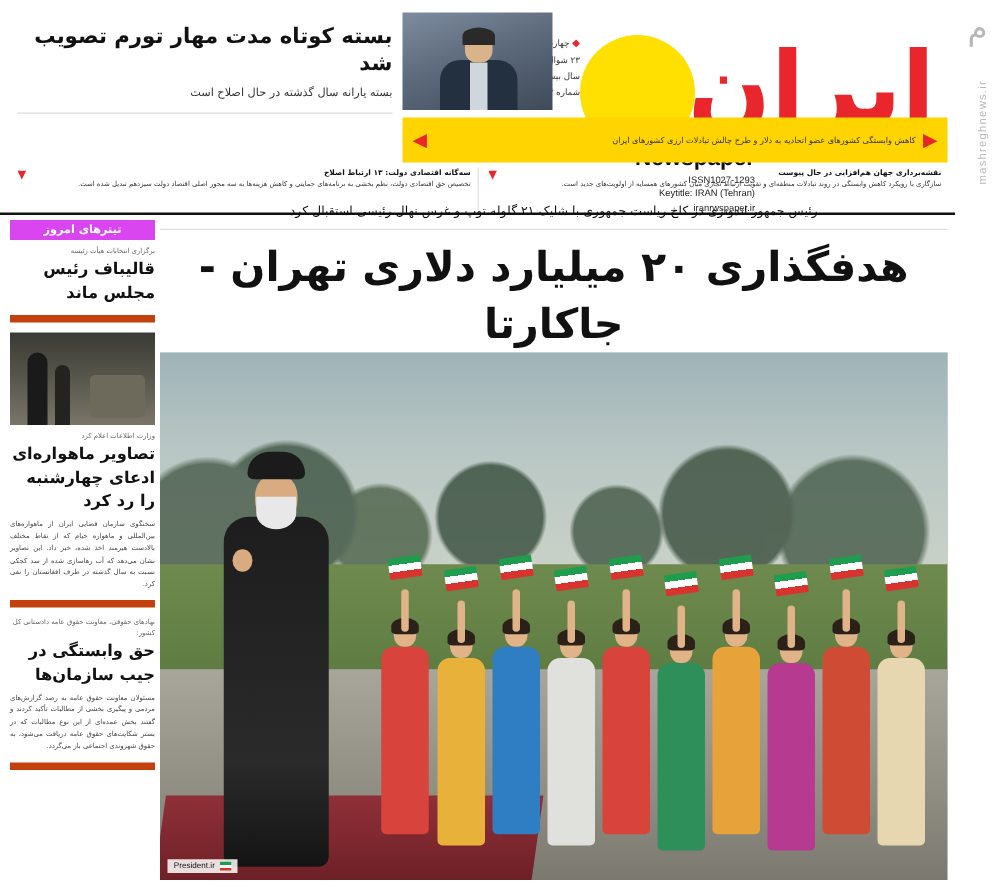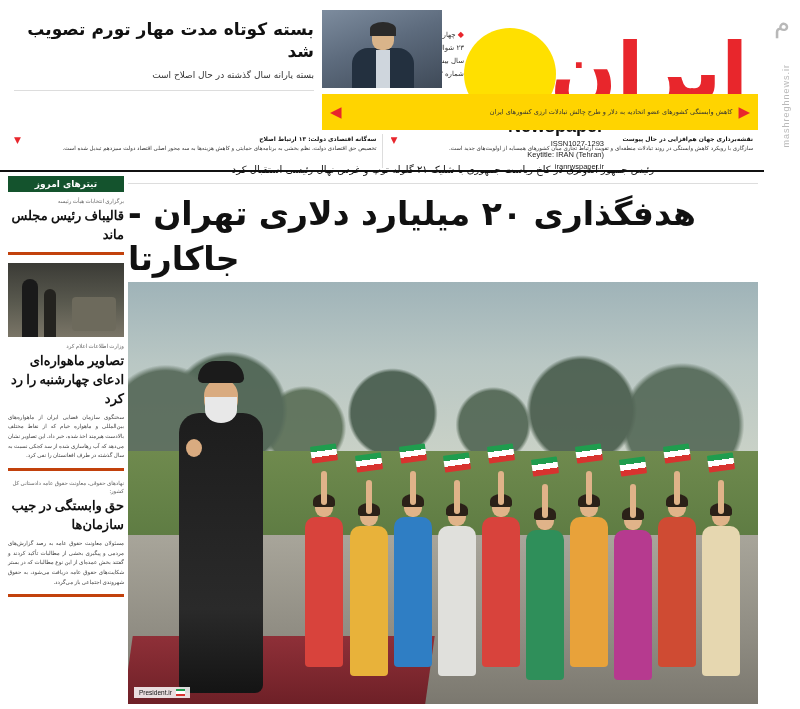--- a/index.html
+++ b/index.html
@@ -249,29 +249,29 @@
   .mini-arrow { color: #e8262c; font-size: 9px; float: left; }
 
   
   .sidebar {
     position: absolute;
     top: 176px; left: 8px;
     width: 116px; height: 528px;
     border-left: 0;
   }
   .sb-badge {
-    background: #14532d;
+    background: #d946ef;
     color: #fff;
     font-size: 9px;
     font-weight: bold;
     text-align: center;
     padding: 3px 0;
     direction: rtl;
   }
-  .sb-item { margin-bottom: 8px; border-bottom: 3px solid #c2410c; padding-bottom: 7px; font-family: Liberation Serif, serif; }
+  .sb-item { margin-bottom: 8px; border-bottom: 6px solid #c2410c; padding-bottom: 7px; }
   .sb-kicker {
     font-size: 5.5px;
     color: #666;
     text-align: right;
     direction: rtl;
     margin: 5px 0 2px 0;
     line-height: 1.5;
   }
   .sb-title {
     font-size: 13px;
@@ -330,21 +330,21 @@
     text-align: center;
     direction: rtl;
     border-bottom: 1px solid #ddd;
     padding-bottom: 8px;
     margin-bottom: 8px;
   }
   .lead-head {
     font-size: 33px;
     font-weight: bold;
     color: #111;
-    text-align: left;
+    text-align: center;
     direction: rtl;
     line-height: 1.35;
     letter-spacing: -0.5px;
   }
   .lead-sub {
     font-size: 9.5px;
     color: #222;
     text-align: center;
     direction: rtl;
     margin-top: 10px;

